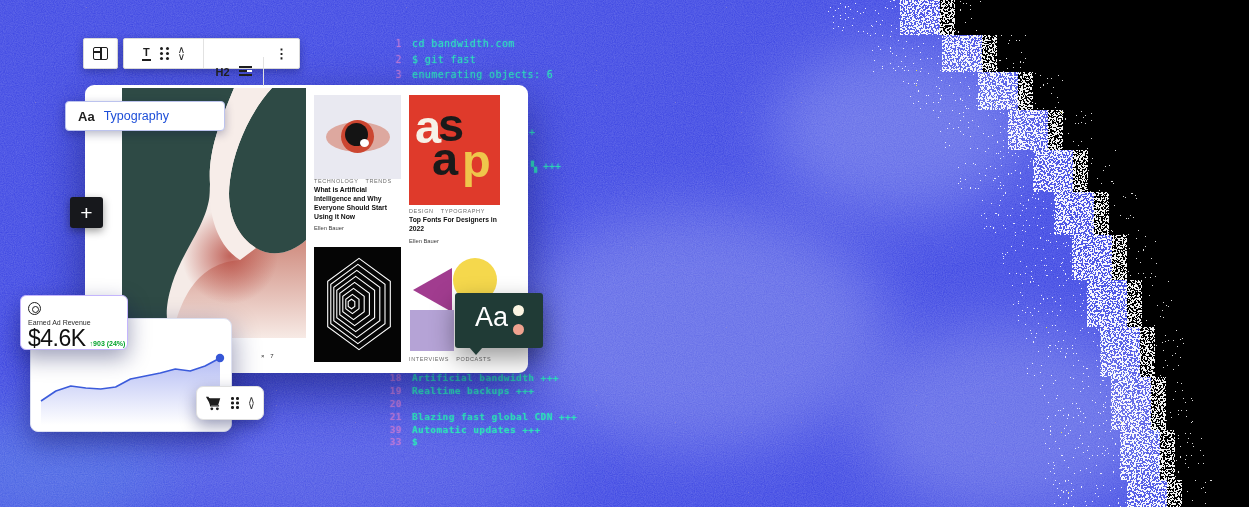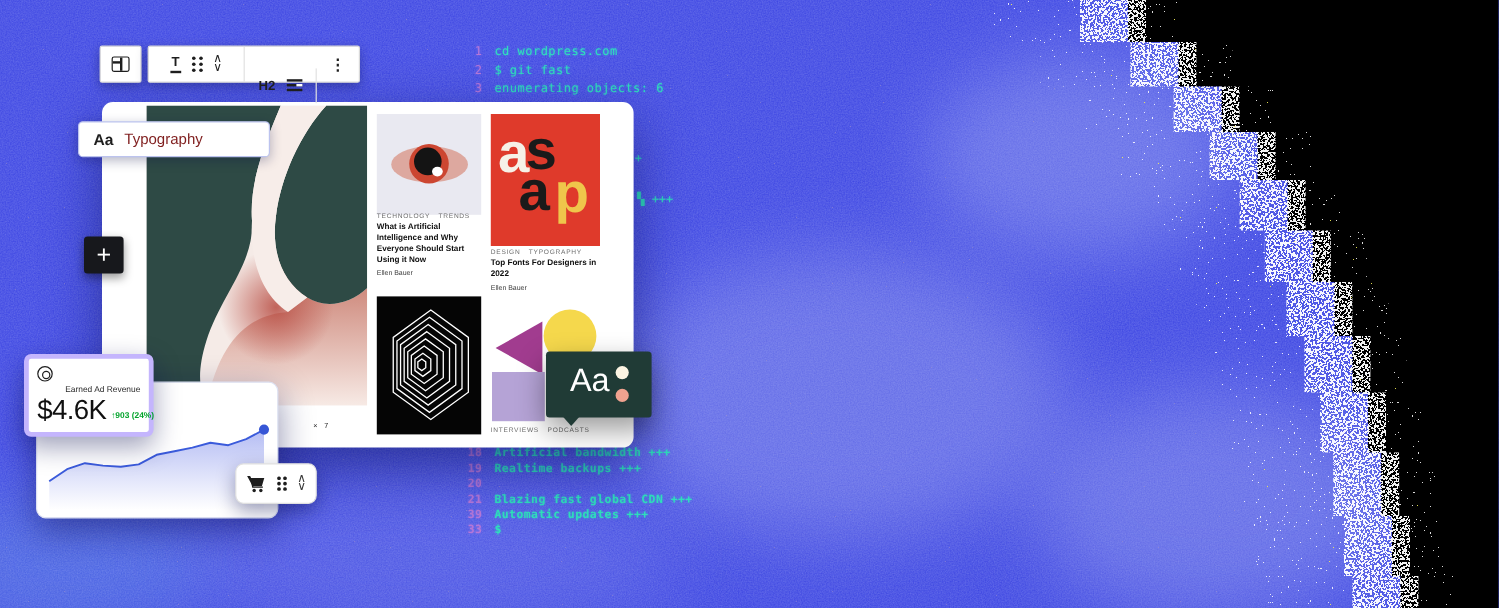--- a/index.html
+++ b/index.html
@@ -36,21 +36,21 @@
   .align-icon::after{content:"";position:absolute;left:8px;top:4px;width:5px;height:2px;background:#fff;}
   .kebab{font-size:13px;font-weight:700;}
   .layout-ic{width:15px;height:13px;border:1.6px solid #1e1e1e;border-radius:2px;position:relative;}
   .layout-ic::before{content:"";position:absolute;left:6px;top:0;bottom:0;width:1.6px;background:#1e1e1e;}
   .layout-ic::after{content:"";position:absolute;left:0;top:3px;width:6px;height:1.6px;background:#1e1e1e;}
 
   .chip{position:absolute;left:65px;top:101px;width:160px;height:30px;background:#fff;
         border:1px solid #bcc3ee;border-radius:4px;display:flex;align-items:center;gap:9px;
         padding:0 12px;z-index:4;box-shadow:0 3px 10px rgba(12,16,70,.3);}
   .chip .aa{font-weight:700;font-size:13px;color:#1e1e1e;}
-  .chip .lbl{font-size:12.5px;color:#7f1d1d;}
+  .chip .lbl{font-size:12.5px;color:#1d4ed8;}
 
   .plus-btn{position:absolute;left:70px;top:197px;width:33px;height:31px;background:#17181c;
             border-radius:3px;color:#fff;font-size:21px;font-weight:400;display:flex;align-items:center;
             justify-content:center;z-index:4;box-shadow:0 3px 8px rgba(0,0,0,.4);cursor:pointer;line-height:0;}
 
   
   .main-card{position:absolute;left:85px;top:85px;width:443px;height:288px;background:#fff;
              border-radius:9px;z-index:2;box-shadow:0 16px 45px rgba(10,14,80,.5);}
   .art{position:absolute;left:37px;top:3px;width:184px;height:250px;overflow:hidden;}
   .signature{position:absolute;left:176px;top:268px;font-size:6px;color:#2b2b2b;letter-spacing:2px;}
@@ -67,22 +67,22 @@
   .asap-ch{position:absolute;font-size:47px;font-weight:700;line-height:1;font-family:"Liberation Sans",sans-serif;}
   .shapes-tile{position:absolute;left:324px;top:170px;width:91px;height:100px;}
   .shp-circle{position:absolute;left:44px;top:3px;width:44px;height:44px;border-radius:50%;background:#f5d84c;}
   .shp-triangle{position:absolute;left:4px;top:13px;width:0;height:0;
                 border-top:22px solid transparent;border-bottom:22px solid transparent;border-right:39px solid #a13c8f;}
   .shp-square{position:absolute;left:1px;top:55px;width:44px;height:41px;background:#b5a3d6;}
 
   
   .chart-card{position:absolute;left:30px;top:318px;width:202px;height:114px;background:#fff;
               border:1px solid #dde1f2;border-radius:8px;z-index:3;box-shadow:0 10px 28px rgba(10,14,80,.45);}
-  .rev-card{position:absolute;left:20px;top:295px;width:108px;height:69px;background:#fff;
-            border:4px solid #c4b5fd;border-radius:6px;z-index:4;box-shadow:0 8px 22px rgba(10,14,80,.4);padding:6px 7px;text-align:right;}
+  .rev-card{position:absolute;left:20px;top:295px;width:108px;height:55px;background:#fff;
+            border:1px solid #c4b5fd;border-radius:6px;z-index:4;box-shadow:0 8px 22px rgba(10,14,80,.4);padding:6px 7px;}
   .wordads-ic{width:13px;height:13px;border:1.4px solid #1e1e1e;border-radius:50%;position:relative;}
   .wordads-ic::after{content:"";position:absolute;left:2.5px;top:2.5px;width:5px;height:5px;
                      border:1.3px solid #1e1e1e;border-radius:50%;}
   .rev-label{font-size:7px;color:#2b2b2b;margin-top:4px;font-weight:500;}
   .rev-row{display:flex;align-items:flex-end;gap:4px;}
   .rev-value{font-size:23px;color:#101010;letter-spacing:-.5px;line-height:1.05;}
   .rev-delta{font-size:7px;font-weight:700;color:#00a32a;padding-bottom:3px;white-space:nowrap;}
 
   .cart-tb{position:absolute;left:196px;top:386px;width:68px;height:34px;background:#fff;
            border:1px solid #e0e0e0;border-radius:7px;z-index:5;display:flex;align-items:center;
@@ -155,21 +155,21 @@
     <path fill="#ffffff" filter="url(#dis50)" opacity=".95" fill-rule="evenodd" d="M900,0 L1249,0 L1249,507 L1127,507 L1127,480 L1120,480 L1120,430 L1111,430 L1111,377 L1100,377 L1100,327 L1087,327 L1087,280 L1072,280 L1072,235 L1054,235 L1054,192 L1033,192 L1033,150 L1008,150 L1008,110 L978,110 L978,72 L942,72 L942,35 L900,35 Z
       M955,0 L1249,0 L1249,507 L1182,507 L1182,480 L1175,480 L1175,430 L1166,430 L1166,377 L1155,377 L1155,327 L1142,327 L1142,280 L1127,280 L1127,235 L1109,235 L1109,192 L1088,192 L1088,150 L1063,150 L1063,110 L1033,110 L1033,72 L997,72 L997,35 L955,35 Z"></path>
 
     <path fill="#f2ee55" filter="url(#dis08)" opacity=".9" fill-rule="evenodd" d="M825,0 L1249,0 L1249,507 L1052,507 L1052,480 L1045,480 L1045,430 L1036,430 L1036,377 L1025,377 L1025,327 L1012,327 L1012,280 L997,280 L997,235 L979,235 L979,192 L958,192 L958,150 L933,150 L933,110 L903,110 L903,72 L867,72 L867,35 L825,35 Z
       M985,0 L1249,0 L1249,507 L1212,507 L1212,480 L1205,480 L1205,430 L1196,430 L1196,377 L1185,377 L1185,327 L1172,327 L1172,280 L1157,280 L1157,235 L1139,235 L1139,192 L1118,192 L1118,150 L1093,150 L1093,110 L1063,110 L1063,72 L1027,72 L1027,35 L985,35 Z"></path>
   </svg>
 
   <div class="term" style="left:384px;top:36px;">
     <div class="term-row">
         <span class="term-num">1</span>
-        <span class="term-txt">cd wordpress.com</span>
+        <span class="term-txt">cd bandwidth.com</span>
       </div>
     <div class="term-row">
         <span class="term-num">2</span>
         <span class="term-txt">$ git fast</span>
       </div>
     <div class="term-row">
         <span class="term-num">3</span>
         <span class="term-txt">enumerating objects: 6</span>
       </div>
   </div>

